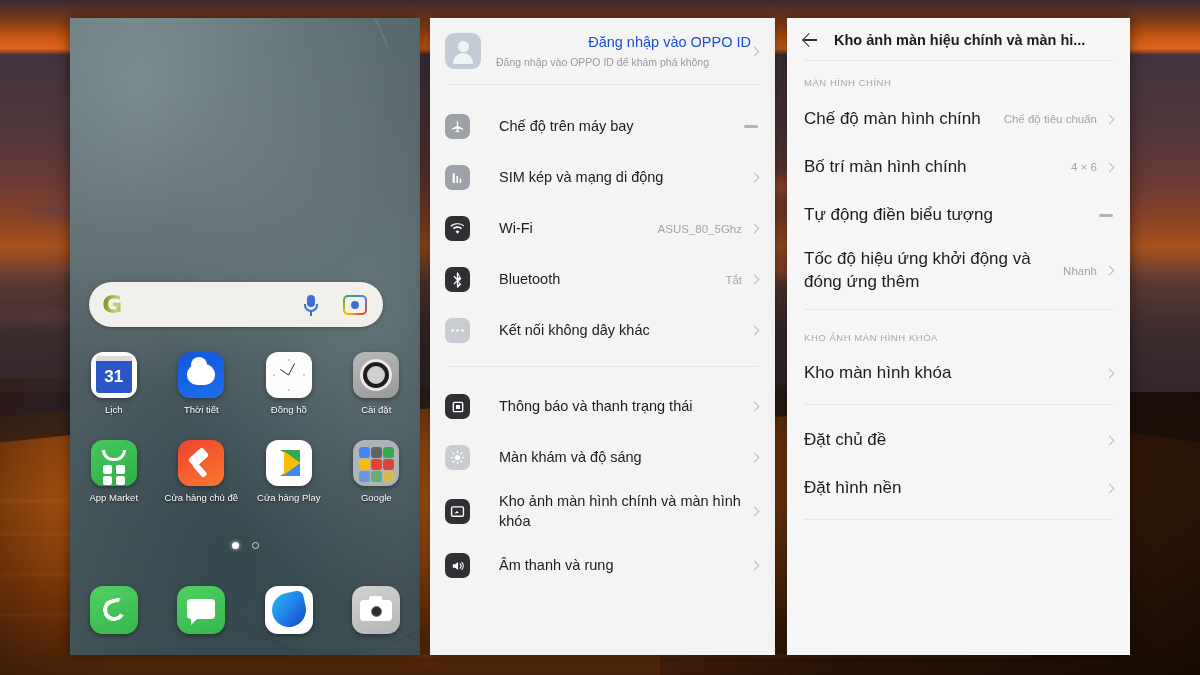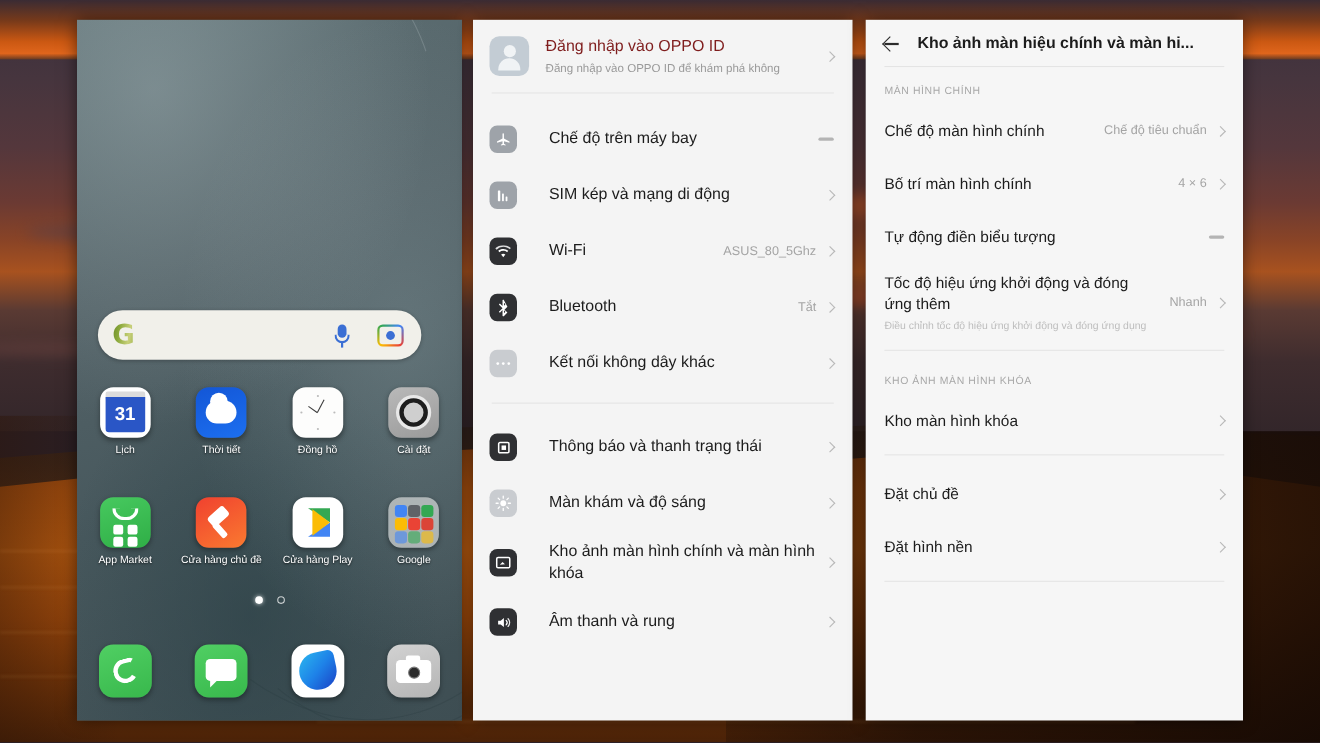--- a/index.html
+++ b/index.html
@@ -106,21 +106,21 @@
   .mic-ic .stem{ position:absolute; left:7px; top:18px; width:2px; height:5px; background:#3b6fd4; }
   .lens-ic { width:24px; height:20px; margin-right:16px; position:relative;
              border-radius:5px; background:conic-gradient(from 45deg,#4285f4,#ea4335,#fbbc05,#34a853,#4285f4);
              padding:2px; }
   .lens-ic i { display:block; width:100%; height:100%; background:#f1f0ea; border-radius:3px;
                position:relative; }
   .lens-ic i:after { content:""; position:absolute; left:50%; top:50%; width:8px; height:8px;
                      margin:-4px 0 0 -4px; background:#3b6fd4; border-radius:50%; }
 
   .app-grid { position:absolute; left:0; right:0; top:334px;
-              display:grid; grid-template-columns:repeat(4,1fr); row-gap:36px; }
+              display:grid; grid-template-columns:repeat(4,1fr); row-gap:24px; }
   .app { display:flex; flex-direction:column; align-items:center; }
   .app-ic { width:46px; height:46px; border-radius:12px; position:relative;
             box-shadow:0 2px 5px rgba(0,0,0,.35); overflow:hidden; }
   .app-lbl { margin-top:6px; font-size:9.5px; color:#ffffff; text-align:center;
              line-height:1.25; max-width:74px;
              text-shadow:0 1px 2px rgba(0,0,0,.75); }
 
   .ic-cal { background:#fff; }
   .ic-cal .hdr { position:absolute; left:5px; right:5px; top:4px; height:7px;
                  background:#dcdcdc; border-radius:2px 2px 0 0; }
@@ -199,21 +199,21 @@
   
   .list { position:absolute; inset:0; padding:0; }
   .acct-row { display:flex; align-items:center; padding:15px 17px 15px 15px; }
   .avatar { width:36px; height:36px; border-radius:9px; background:#c3ccd4;
             position:relative; flex:none; }
   .avatar .head { position:absolute; left:50%; top:8px; width:11px; height:11px; margin-left:-5.5px;
                   background:#f0f3f5; border-radius:50%; }
   .avatar .body { position:absolute; left:50%; top:20px; width:20px; height:11px; margin-left:-10px;
                   background:#f0f3f5; border-radius:10px 10px 0 0; }
   .acct-txt { flex:1; margin-left:15px; min-width:0; }
-  .acct-title { font-size:14.5px; color:#7f1d1d; line-height:1.3; }
+  .acct-title { font-size:14.5px; color:#1d4ed8; line-height:1.3;text-align:right; }
   .acct-sub { font-size:10.5px; color:#9a9a9a; margin-top:4px; line-height:1.3; }
 
   .sep { height:1px; background:#e4e4e4; margin:0 17px; }
 
   .row { display:flex; align-items:center; min-height:51px; padding:9px 17px 9px 15px; }
   .rwi { width:25px; height:25px; border-radius:7px; flex:none; position:relative;
          display:flex; align-items:center; justify-content:center; }
   .rwi.dark { background:#2f3033; }
   .rwi.gray { background:#9ea3a9; }
   .rwi.lite { background:#c9ccd0; }
@@ -230,21 +230,21 @@
   .back:before { content:""; position:absolute; left:3px; top:4px; width:9px; height:9px;
                  border-left:1.8px solid #2c2c2c; border-bottom:1.8px solid #2c2c2c;
                  transform:rotate(45deg); }
   .back:after { content:""; position:absolute; left:3px; top:8px; width:13px; height:1.8px;
                 background:#2c2c2c; }
   .dtitle { margin-left:16px; font-size:14.5px; color:#1c1c1c; font-weight:600;
             white-space:nowrap; overflow:hidden; text-overflow:ellipsis; }
   .sect { font-size:9.5px; letter-spacing:.55px; color:#a8a8a8; padding:16px 17px 7px 17px; }
   .drow { display:flex; align-items:center; min-height:48px; padding:9px 17px; }
   .drow-main { flex:1; min-width:0; padding-right:10px; }
-  .drow-label { font-size:14px; color:#1c1c1c; line-height:1.34; }
+  .drow-label { font-size:17px; color:#1c1c1c; line-height:1.34; }
   .drow-sub { font-size:9.5px; color:#bdbdbd; margin-top:4px; line-height:1.4; }
   .dsep { height:1px; background:#e6e6e6; margin:6px 17px; }
 </style>
 </head>
 <body>
 
 <div id="bg">
   <div class="bg-sky"></div>
   <div class="bg-glow"></div>
   <div class="cloud" style="left:58%;top:26%;width:330px;height:22px;background:#b0522a;"></div>
@@ -552,21 +552,20 @@
   <div class="drow">
     <div class="drow-main">
       <div class="drow-label">Tự động điền biểu tượng</div>
     </div>
     <div class="toggle-off"></div>
   </div>
 
   <div class="drow">
     <div class="drow-main">
       <div class="drow-label">Tốc độ hiệu ứng khởi động và đóng ứng thêm</div>
-      <div class="drow-sub">Điều chỉnh tốc độ hiệu ứng khởi động và đóng ứng dụng</div>
     </div>
     <div class="row-value">Nhanh</div>
     <div class="chev"></div>
   </div>
 
   <div class="dsep"></div>
 
   <div class="sect">KHO ẢNH MÀN HÌNH KHÓA</div>
 
   <div class="drow">

